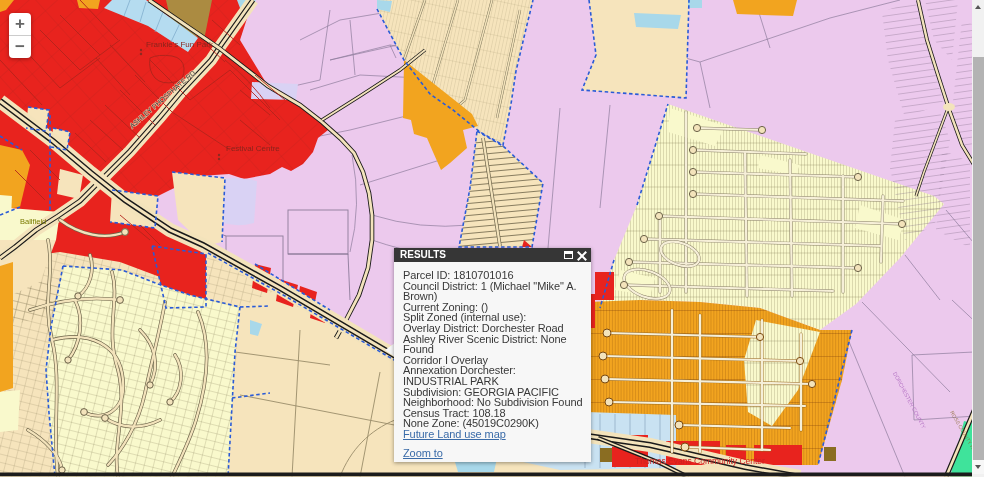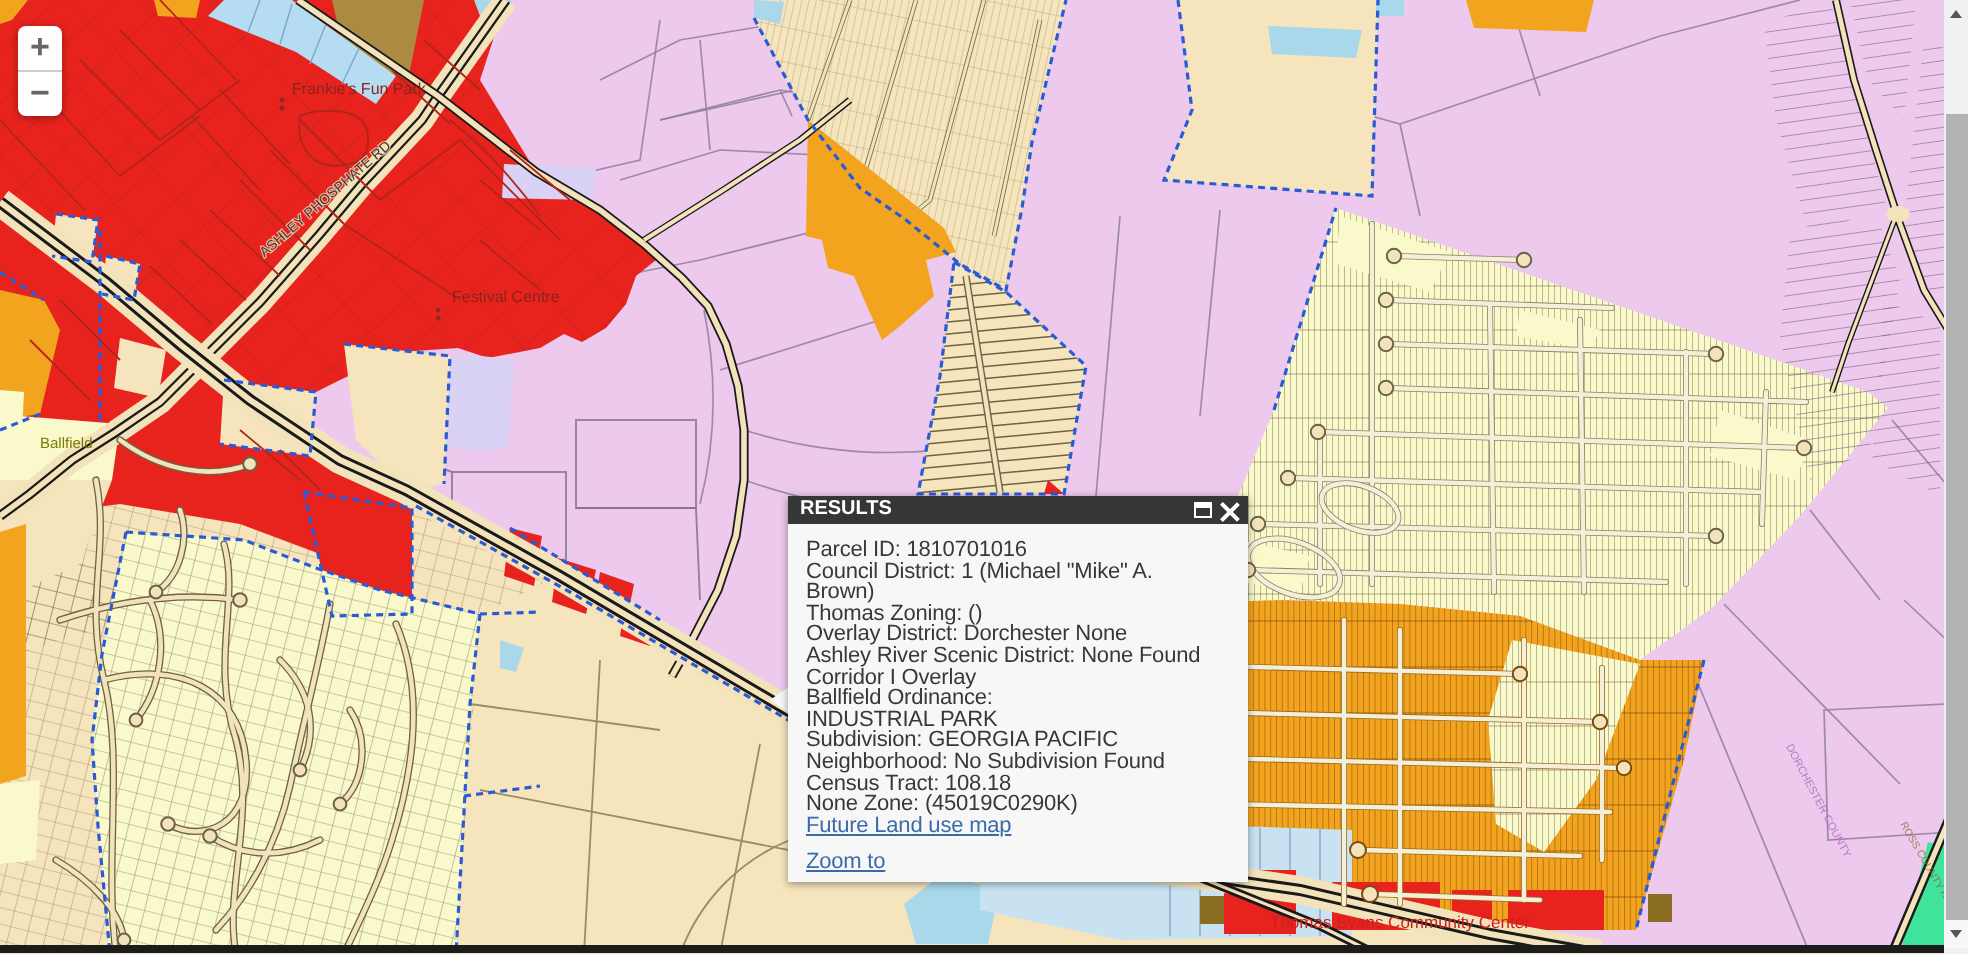--- a/index.html
+++ b/index.html
@@ -1,19 +1,19 @@
 <!DOCTYPE html>
 <html><head><meta charset="utf-8"><style>
 html,body{margin:0;padding:0;width:984px;height:477px;overflow:hidden;font-family:"Liberation Sans",sans-serif;background:#ecc9ed}
 #stage{position:relative;width:984px;height:477px;overflow:hidden}
 svg{position:absolute;left:0;top:0}
 .zoomctl{position:absolute;left:9px;top:13px;width:22px;height:45px;background:#fff;border-radius:4px;box-shadow:0 1px 4px rgba(0,0,0,.35);z-index:5}
 .zoomctl .b{width:22px;height:22px;display:flex;align-items:center;justify-content:center;color:#666;font-size:17px;font-weight:bold}
 .zoomctl .sep{height:1px;background:#ccc;margin:0}
-.popup{position:absolute;left:394px;top:248px;width:230px;z-index:6;box-shadow:0 1px 4px rgba(0,0,0,.4)}
+.popup{position:absolute;left:394px;top:248px;width:197px;z-index:6;box-shadow:0 1px 4px rgba(0,0,0,.4)}
 .popup .hdr{height:14px;background:#363636;color:#fff;font-size:10px;font-weight:bold;line-height:14px;padding-left:6px;position:relative}
 .popup .hdr .ic{position:absolute;top:3px;right:18px;width:9px;height:8px;border:1px solid #fff;border-top:3px solid #fff;box-sizing:border-box}
 .popup .hdr .x{position:absolute;top:3px;right:5px;width:9px;height:9px}
 .popup .hdr .x:before,.popup .hdr .x:after{content:"";position:absolute;left:4px;top:-1px;width:1.8px;height:12px;background:#fff}
 .popup .hdr .x:before{transform:rotate(45deg)}
 .popup .hdr .x:after{transform:rotate(-45deg)}
 .popup .body{background:#f7f7f7;color:#383838;font-size:11px;line-height:10.6px;padding:8px 5px 4px 9px;letter-spacing:-0.1px}
 .popup .body .lk{color:#3a6ba8;text-decoration:underline}
 .popup .gap{height:8px}
 .ptr{position:absolute;left:385px;top:343px;width:0;height:0;border-top:7px solid transparent;border-bottom:7px solid transparent;border-right:10px solid #f7f7f7;z-index:6}
@@ -367,25 +367,26 @@
       <div class="b">−</div>
     </div>
 
 <div class="ptr"></div>
 <div class="popup">
  <div class="hdr">RESULTS<span class="ic"></span><span class="x"></span></div>
  <div class="body">
   <div>Parcel ID: 1810701016</div>
   <div>Council District: 1 (Michael "Mike" A.</div>
   <div>Brown)</div>
-  <div>Thomas Zoning: ()</div>
-  <div>Overlay District: Dorchester None</div>
+  <div>Current Zoning: ()</div>
+  <div>Split Zoned (internal use):</div>
+  <div>Overlay District: Dorchester Road</div>
   <div>Ashley River Scenic District: None Found</div>
   <div>Corridor I Overlay</div>
-  <div>Ballfield Ordinance:</div>
+  <div>Annexation Dorchester:</div>
   <div>INDUSTRIAL PARK</div>
   <div>Subdivision: GEORGIA PACIFIC</div>
   <div>Neighborhood: No Subdivision Found</div>
   <div>Census Tract: 108.18</div>
   <div>None Zone: (45019C0290K)</div>
   <div class="lk">Future Land use map</div>
   <div class="gap"></div>
   <div class="lk">Zoom to</div>
  </div>
 </div>

